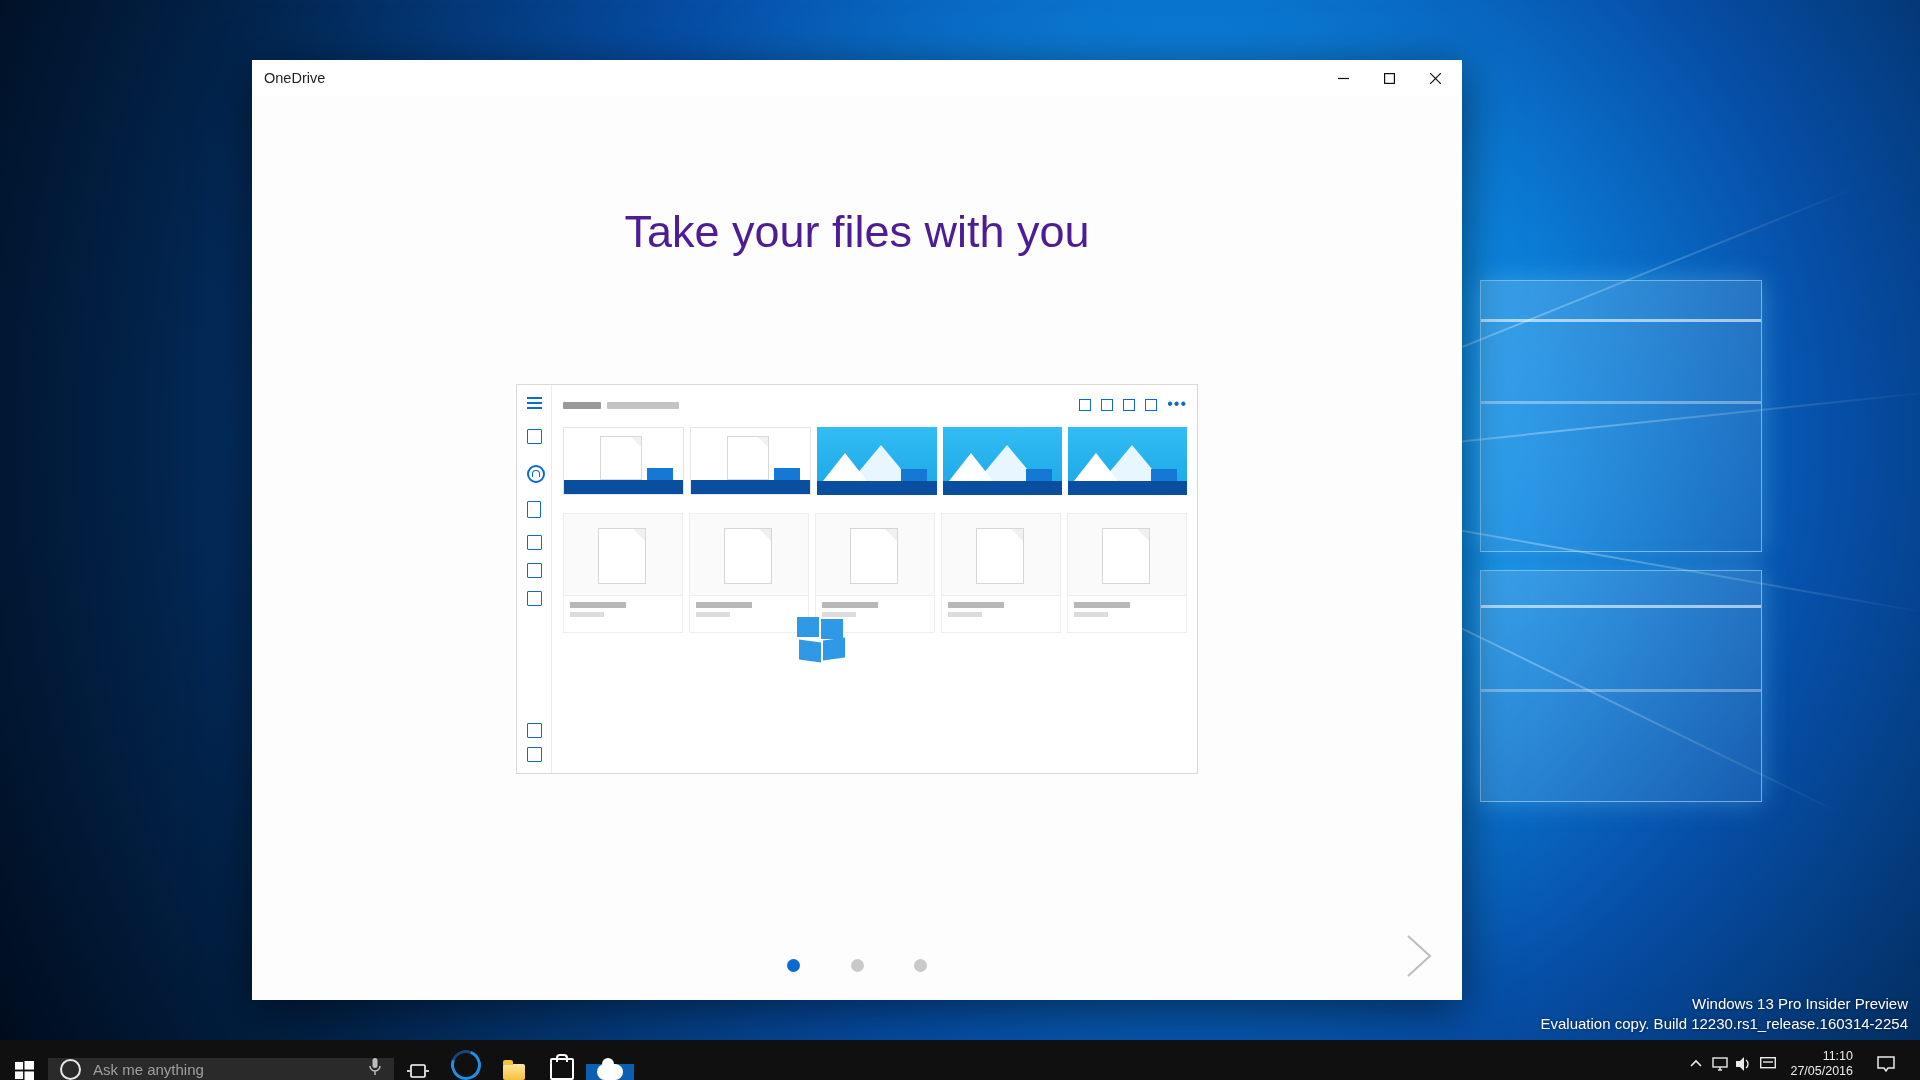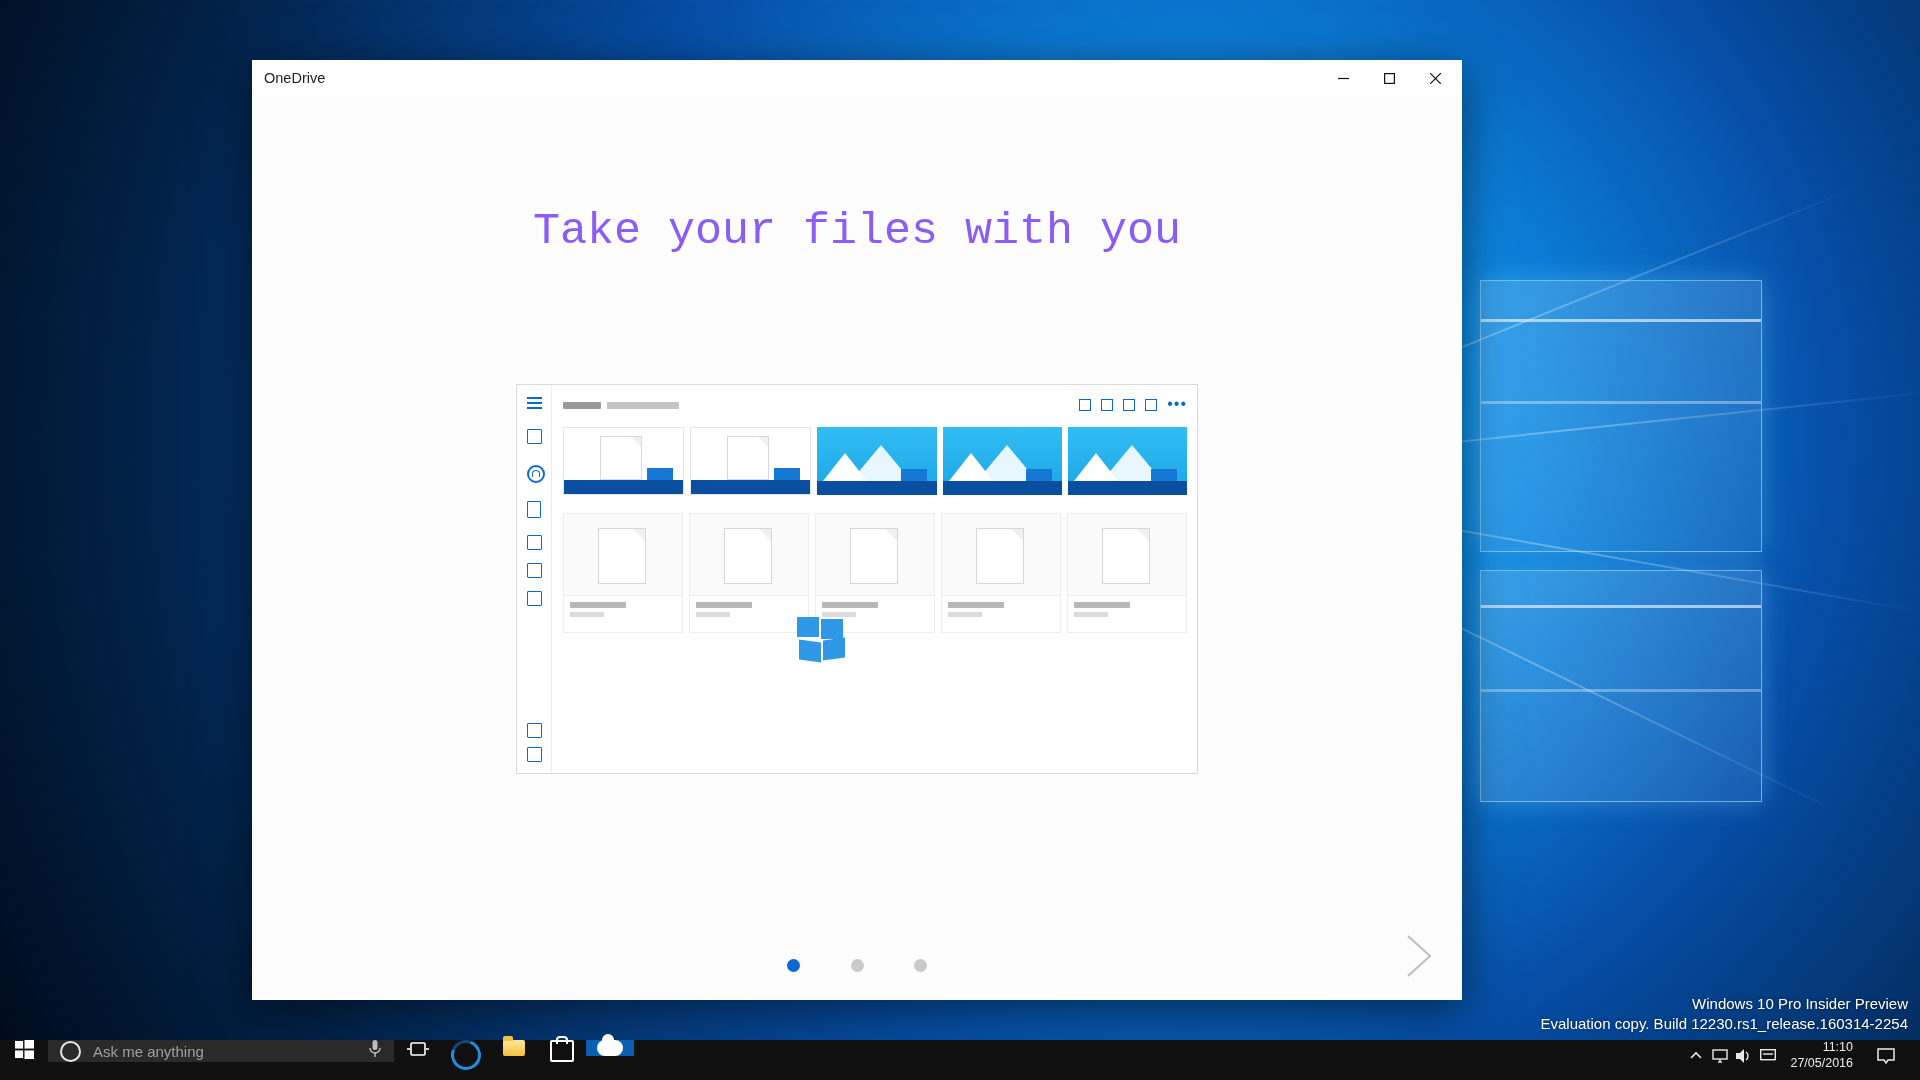--- a/index.html
+++ b/index.html
@@ -21,21 +21,21 @@
   .window{
     position:absolute;left:252px;top:60px;width:1210px;height:940px;
     background:#fdfdfd;box-shadow:0 10px 45px rgba(0,0,0,.55);
   }
   .titlebar{height:36px;display:flex;align-items:center;padding:0 4px 0 12px;background:#fff;}
   .titlebar .title{font-size:14.5px;color:#222;}
   .titlebar .spacer{flex:1;}
   .winbtn{width:46px;height:36px;display:flex;align-items:center;justify-content:center;color:#111;}
   .winbtn svg{width:11px;height:11px;}
   .content{position:absolute;left:0;right:0;top:36px;bottom:0;}
-  .heading{position:absolute;top:110px;left:0;right:0;text-align:center;font-weight:300;color:#8b5cf6;font-size:45px;font-family:Liberation Mono, monospace;}
+  .heading{position:absolute;top:110px;left:0;right:0;text-align:center;font-weight:300;color:#4c1d95;font-size:45px;}
   .subheading{position:absolute;top:727px;left:0;right:0;text-align:center;font-weight:300;color:#6b6b6b;font-size:26px;}
   
   .illus{position:absolute;left:264px;top:288px;width:680px;height:388px;background:#fff;border:1px solid #d9d9d9;}
   .illus .rail{position:absolute;left:0;top:0;bottom:0;width:34px;border-right:1px solid #ededed;}
   .rail .ric{position:absolute;left:10px;width:13px;height:13px;}
   .ric.menu{top:12px;}
   .ric.menu span{display:block;height:2px;background:#0a6ad0;margin-bottom:3px;width:15px;}
   .ric.box{border:1.5px solid #0a6ad0;border-radius:1px;}
   .ric.person{border:2px solid #0a6ad0;border-radius:50%;width:14px;height:14px;}
   .ric.person::after{content:"";position:absolute;left:3px;top:3px;width:6px;height:6px;border:1.5px solid #0a6ad0;border-radius:50% 50% 0 0;border-bottom:none;}
@@ -74,21 +74,21 @@
   .flag .b{left:24px;top:2px;width:22px;height:20px;}
   .flag .c{left:2px;top:24px;width:22px;height:20px;transform:skewY(8deg);}
   .flag .d{left:26px;top:22px;width:22px;height:20px;transform:skewY(-8deg);}
   
   .pager{position:absolute;left:0;right:0;top:862px;text-align:center;}
   .dot{display:inline-block;width:13px;height:13px;border-radius:50%;background:#c9c9c9;margin:0 23px;}
   .dot.active{background:#0a6ad0;}
   .next{position:absolute;right:16px;top:832px;width:56px;height:56px;}
   .next svg{width:56px;height:56px;stroke:#bdbdbd;stroke-width:2;fill:none;}
   
-  .taskbar{position:absolute;left:0;right:0;bottom:0;height:40px;background:#101010;display:flex;align-items:flex-start;color:#fff;}
+  .taskbar{position:absolute;left:0;right:0;bottom:0;height:40px;background:#101010;display:flex;align-items:flex-end;color:#fff;}
   .tb-btn{width:48px;display:flex;align-items:center;justify-content:center;}
   .tb-btn svg{width:19px;height:19px;fill:#fff;}
   .start svg rect{fill:#fff;}
   .search{display:flex;align-items:center;background:#2a2a2a;width:346px;}
   .search .circ{width:17px;height:17px;border:2px solid #e6e6e6;border-radius:50%;margin:0 12px 0 12px;}
   .search .txt{color:#9f9f9f;font-size:15px;}
   .search .mic{margin-left:auto;margin-right:12px;}
   .tb-icon{width:48px;display:flex;align-items:center;justify-content:center;}
   .edge-ico{width:24px;height:24px;border:3px solid #1f8fe6;border-radius:50%;border-top-color:#13487e;transform:rotate(-25deg);}
   .folder-ico{width:22px;height:16px;background:linear-gradient(#ffe79b,#f4c23e);border-radius:2px;position:relative;}
@@ -117,21 +117,21 @@
   <div class="pane top">
     <div class="hl" style="top:38px;"></div>
       <div class="hl" style="top:120px;opacity:.6;"></div>
   </div>
   <div class="pane bot">
     <div class="hl" style="top:34px;"></div>
       <div class="hl" style="top:118px;opacity:.55;"></div>
   </div>
 
   <div class="watermark">
-    <div>Windows 10 Pro Insider Preview</div>
+    <div>Windows 13 Pro Insider Preview</div>
     <div>Evaluation copy. Build 12230.rs1_release.160314-2254</div>
   </div>
 
   <div class="window">
     <div class="titlebar">
       <span class="title">OneDrive</span>
       <span class="spacer"></span>
       <div class="winbtn">
         <svg viewBox="0 0 11 11">
             <line x1="0" y1="5.5" x2="11" y2="5.5" stroke="#111" stroke-width="1.2"></line>

